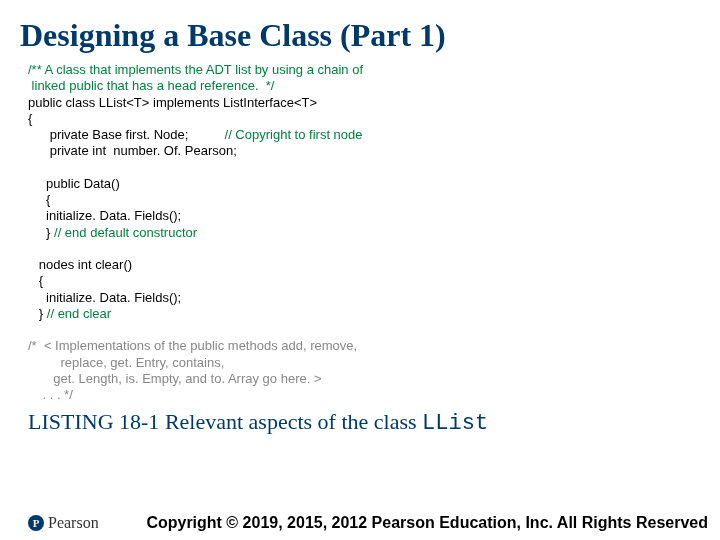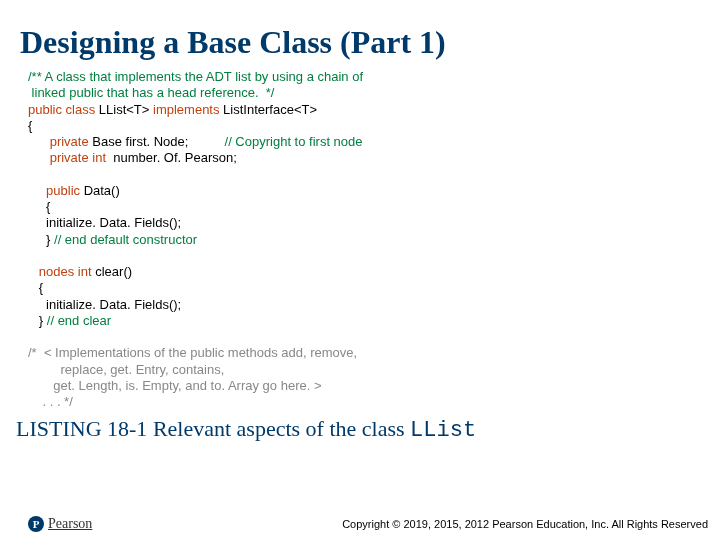--- a/index.html
+++ b/index.html
@@ -10,38 +10,38 @@
     font-family: Arial, Helvetica, sans-serif;
     background: #fff;
     position: relative;
     overflow: hidden;
   }
   .title {
     font-family: "Times New Roman", Times, serif;
     font-size: 32px;
     font-weight: bold;
     color: #003a6a;
-    padding: 24px 0 0 20px;
+    padding: 17px 0 0 20px;
   }
   .code-block {
     font-family: Arial, Helvetica, sans-serif;
     font-size: 13px;
     line-height: 1.25;
     white-space: pre;
     padding: 8px 0 0 28px;
   }
   .c-comment { color: #007f3f; text-align: right; }
-  .c-kw      { color: #c2410c; text-align: center; }
+  .c-kw      { color: #000000; text-align: center; }
   .c-plain   { color: #000000; }
   .c-fade    { color: #888; }
   .listing {
     font-family: "Times New Roman", Times, serif;
     font-size: 22px;
     color: #003a6a;
-    padding: 6px 0 0 16px;
+    padding: 6px 0 0 28px;
   }
   .listing .mono {
     font-family: "Courier New", Courier, monospace;
     font-size: 22px;
   }
   .footer {
     position: absolute;
     bottom: 8px;
     left: 28px;
     right: 12px;
@@ -63,27 +63,27 @@
     font-family: Georgia, serif;
     font-weight: bold;
     font-size: 11px;
     display: flex;
     align-items: center;
     justify-content: center;
     margin-right: 4px;
   }
   .pearson-logo .p-text {
     font-family: Georgia, serif;
-    font-size: 14px;
+    font-size: 16px;
     color: #333;
-    text-decoration: underline;
   }
   .copyright {
     color: #000;
-    font-size: 11px;
+    font-size: 16px;
+    font-weight: bold;
   }
 </style>
 </head>
 <body>
 
 <div class="title">Designing a Base Class (Part 1)</div>
 
 <div class="code-block"><span class="c-comment">/** A class that implements the ADT list by using a chain of</span>
 <span class="c-comment"> linked public that has a head reference.  */</span>
 <span class="c-kw">public class</span><span class="c-plain"> LList&lt;T&gt; </span><span class="c-kw">implements</span><span class="c-plain"> ListInterface&lt;T&gt;</span>

